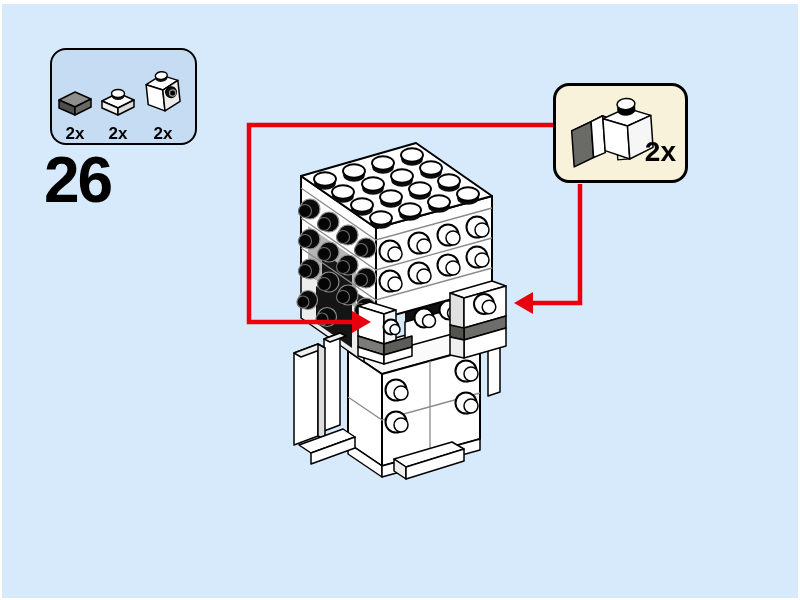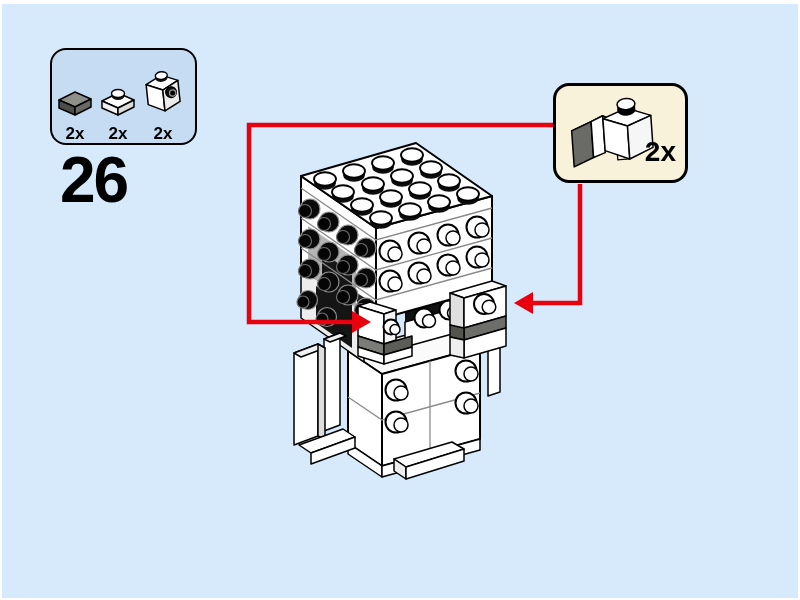--- a/index.html
+++ b/index.html
@@ -18,21 +18,21 @@
     position:absolute; left:50px; top:48px; width:147px; height:97px;
     background:#c6dcf2; border:2.5px solid #000; border-radius:16px;
     box-sizing:border-box;
   }
   .part-item { position:absolute; text-align:center; }
   .part-label { font-size:17px; font-weight:bold; color:#000; line-height:1; margin-top:1px; }
 
   
   .step-number {
     position:absolute; left:44px; top:148px; width:90px;
-    font-size:64px; font-weight:bold; letter-spacing:-2px; color:#000; line-height:1;margin-left:16px;
+    font-size:64px; font-weight:bold; letter-spacing:-2px; color:#000; line-height:1;
   }
 
   
   .callout-box {
     position:absolute; left:553px; top:83px; width:135px; height:100px;
     background:#f8f2da; border:3px solid #000; border-radius:16px;
     box-sizing:border-box;
   }
   .callout-count {
     position:absolute; right:9px; bottom:14px;

